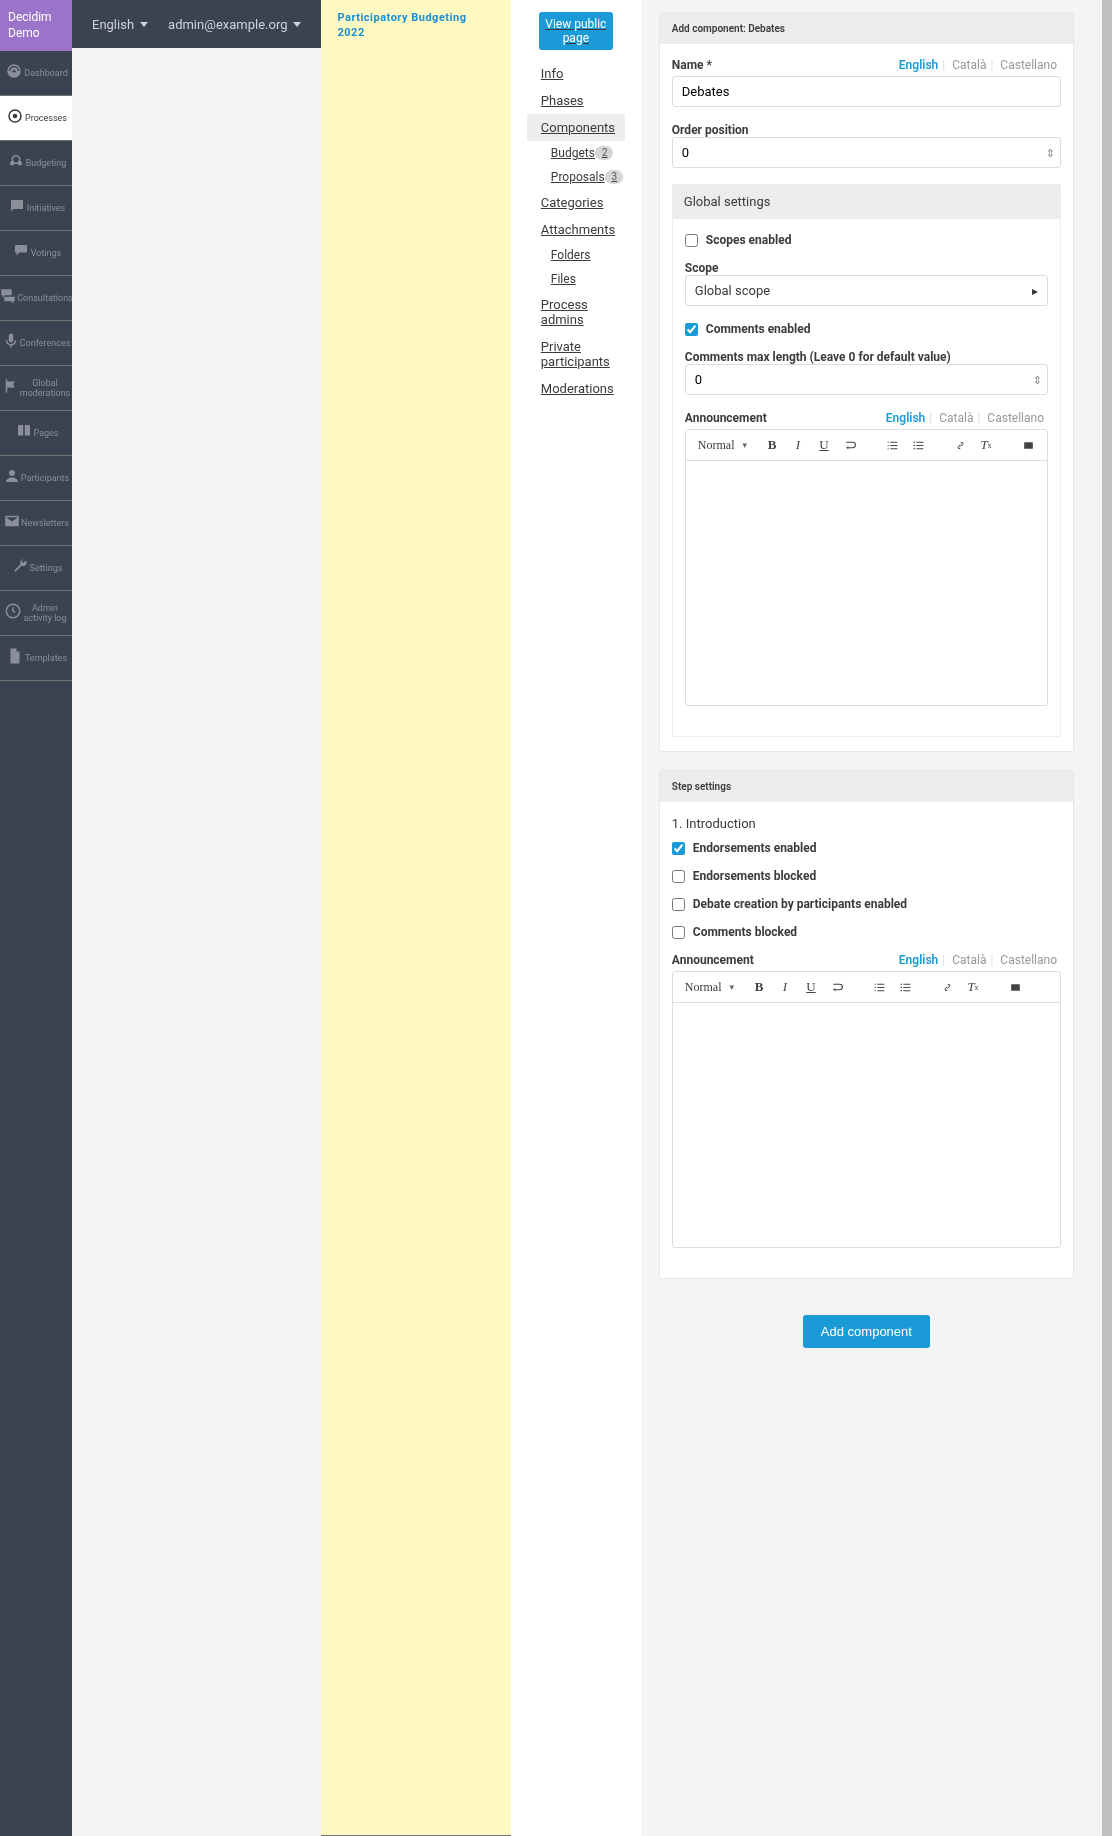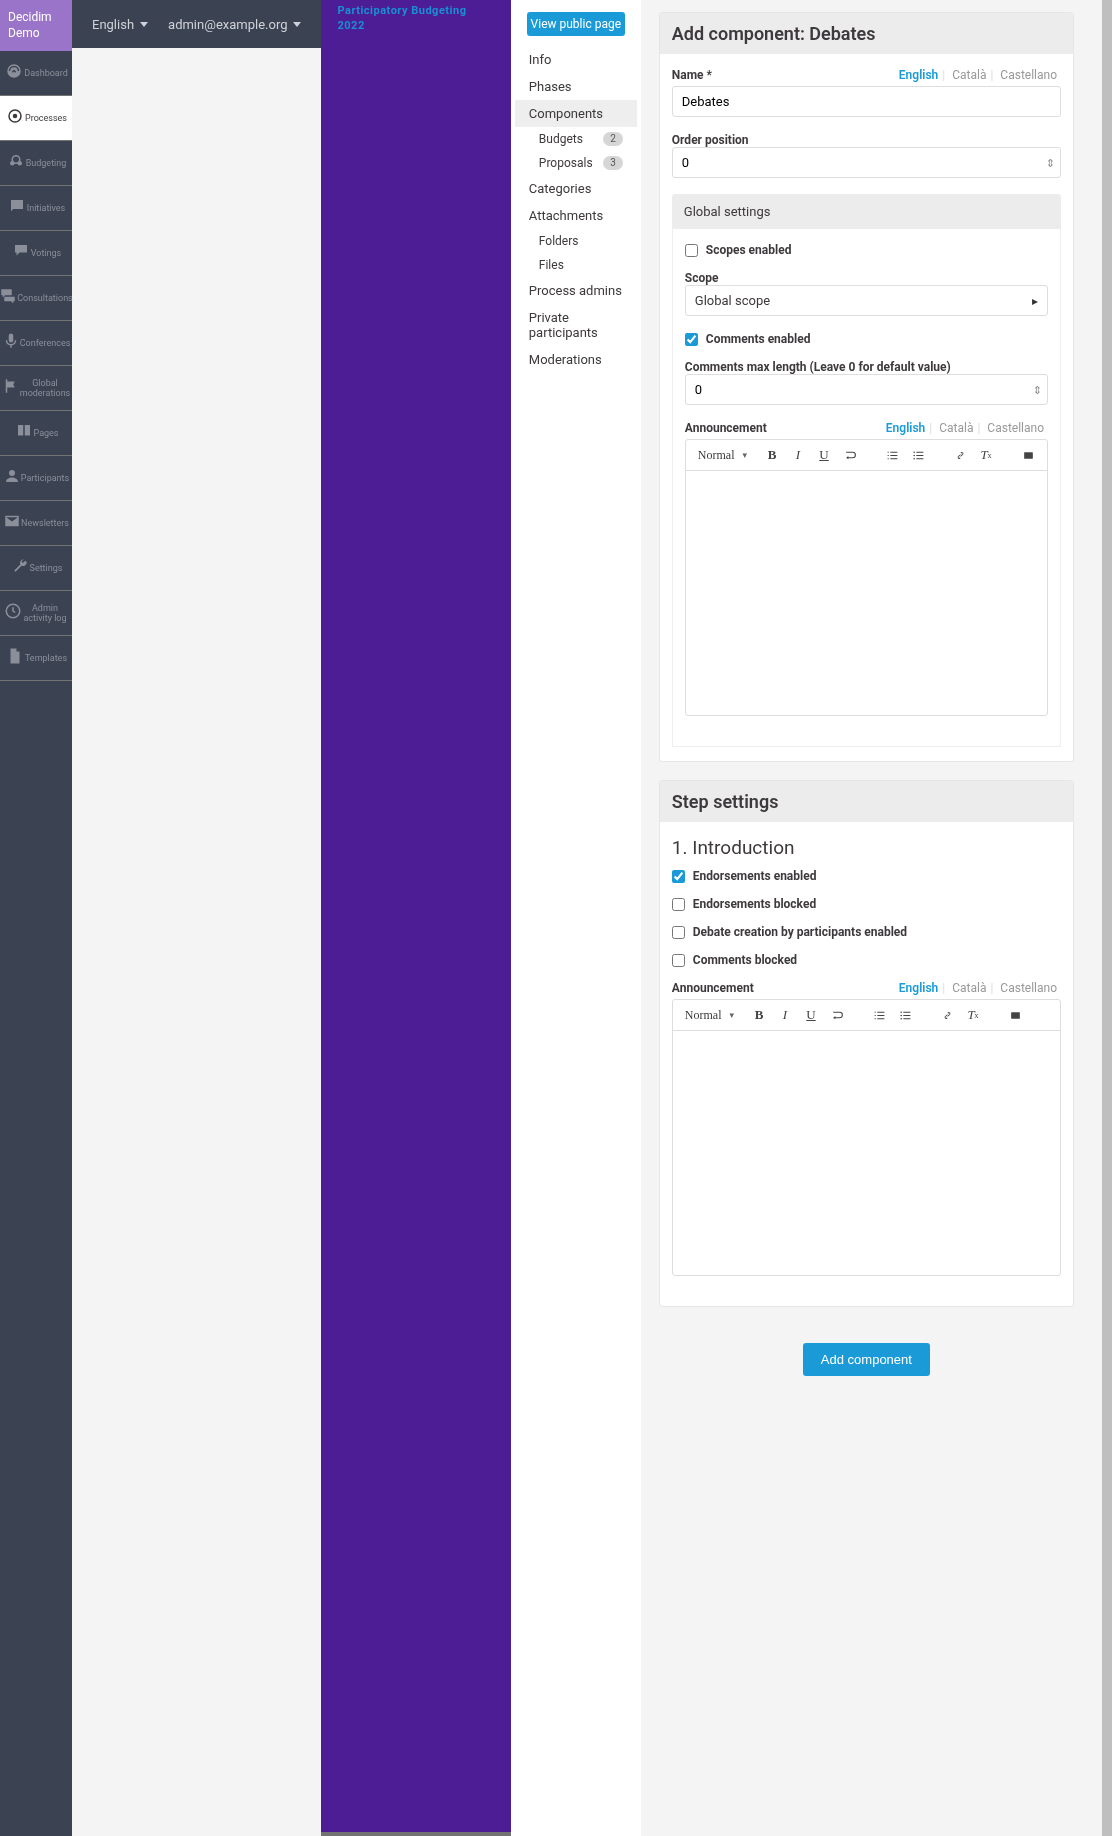--- a/index.html
+++ b/index.html
@@ -14,38 +14,38 @@
 .main-nav-item .icon { width: 20px; height: 20px; margin-bottom: 4px; display: flex; align-items: center; justify-content: center; }
 .main-nav-item .icon svg { width: 18px; height: 18px; fill: currentColor; }
 
 
 .right-col { flex: 1; display: flex; flex-direction: row; }
 .topbar { background: #3b4252; color: #cfd2d8; height: 48px; display: flex; align-items: center; justify-content: flex-end; padding: 0 20px; gap: 20px; font-size: 13px; }
 .topbar .menu { display: flex; align-items: center; gap: 6px; cursor: pointer; }
 .topbar .caret { width: 0; height: 0; border-left: 4px solid transparent; border-right: 4px solid transparent; border-top: 5px solid #cfd2d8; }
 
 
-.sec-header { background: #4c1d95; padding: 2px 16px; border-bottom: 4px solid #737373; }
+.sec-header { background: #fef9c3; padding: 9px 16px; border-bottom: 1px solid #737373; }
 .sec-header a { color: #1a8fd4; font-size: 11px; font-weight: 700; letter-spacing: 0.5px; text-transform: none; text-decoration: none; }
 
 
 .body-wrap { display: flex; flex: 1; }
 
 
-.sub-sidebar { width: 130px; background: #fff; padding: 12px 4px; }
+.sub-sidebar { width: 130px; background: #fff; padding: 12px 16px; text-decoration: underline; }
 .view-public { display: block; margin: 0 12px 10px; background: #1a9bd8; color: #fff; text-align: center; padding: 5px 0; border-radius: 3px; font-size: 12px; cursor: pointer; }
 .sub-item { padding: 6px 14px; font-size: 13px; color: #3d393c; cursor: pointer; }
 .sub-item.active { background: #eee; font-weight: 400; }
 .sub-sub { padding: 5px 14px 5px 24px; font-size: 12px; display: flex; justify-content: space-between; align-items: center; cursor: pointer; }
 .badge { background: #d6d6d6; color: #555; border-radius: 8px; padding: 0 7px; font-size: 10px; line-height: 14px; min-width: 18px; text-align: center; }
 
 
 .main-content { flex: 1; padding: 12px 28px 28px 18px; background: #f4f4f4; }
 .card { background: #fff; border-radius: 3px; margin-bottom: 18px; border: 1px solid #e6e6e6; }
-.card-header { background: #ececec; padding: 10px 12px; font-size: 18px; font-weight: 600; border-radius: 3px 3px 0 0; }
+.card-header { background: #ececec; padding: 10px 12px; font-size: 10px; font-weight: 600; border-radius: 3px 3px 0 0; }
 .card-body { padding: 14px 12px; }
 
 .field { margin-bottom: 16px; }
 .field-label-row { display: flex; justify-content: space-between; align-items: baseline; margin-bottom: 4px; }
 .field-label { font-size: 12px; font-weight: 700; }
 .lang-tabs { font-size: 12px; color: #999; }
 .lang-tabs span { padding: 0 4px; }
 .lang-tabs .sep { color: #ddd; padding: 0; }
 .lang-tabs .active { color: #1a9bd8; font-weight: 600; }
 .text-input, .num-input, .select { width: 100%; padding: 7px 9px; border: 1px solid #ddd; border-radius: 3px; font-size: 13px; font-family: inherit; background: #fff; }
@@ -64,21 +64,21 @@
 .editor { border: 1px solid #ddd; border-radius: 3px; font-family: Liberation Serif, serif; }
 .editor-toolbar { border-bottom: 1px solid #ddd; padding: 4px 8px; display: flex; align-items: center; gap: 4px; }
 .editor-toolbar .sel { font-size: 12px; padding: 2px 4px; border: none; background: transparent; }
 .editor-toolbar .sel-caret { font-size: 9px; color: #666; margin-right: 10px; }
 .editor-toolbar .btn { width: 22px; height: 22px; display: inline-flex; align-items: center; justify-content: center; cursor: pointer; color: #444; }
 .editor-toolbar .btn svg { width: 13px; height: 13px; fill: currentColor; }
 .editor-toolbar .gap { width: 12px; }
 .editor-body { min-height: 240px; padding: 8px; }
 .editor-body.tall { min-height: 244px; }
 
-.step-title { font-size: 19px; margin-bottom: 10px; }
+.step-title { font-size: 13px; margin-bottom: 10px; }
 
 .submit-row { text-align: center; padding: 18px 0; }
 .submit-btn { background: #1a9bd8; color: #fff; border: none; padding: 9px 18px; border-radius: 3px; font-size: 13px; cursor: pointer; }
 
 .scrollbar-track { width: 10px; background: #bfbfbf; }
 </style>
 </head>
 <body>
 
 <div class="app">

